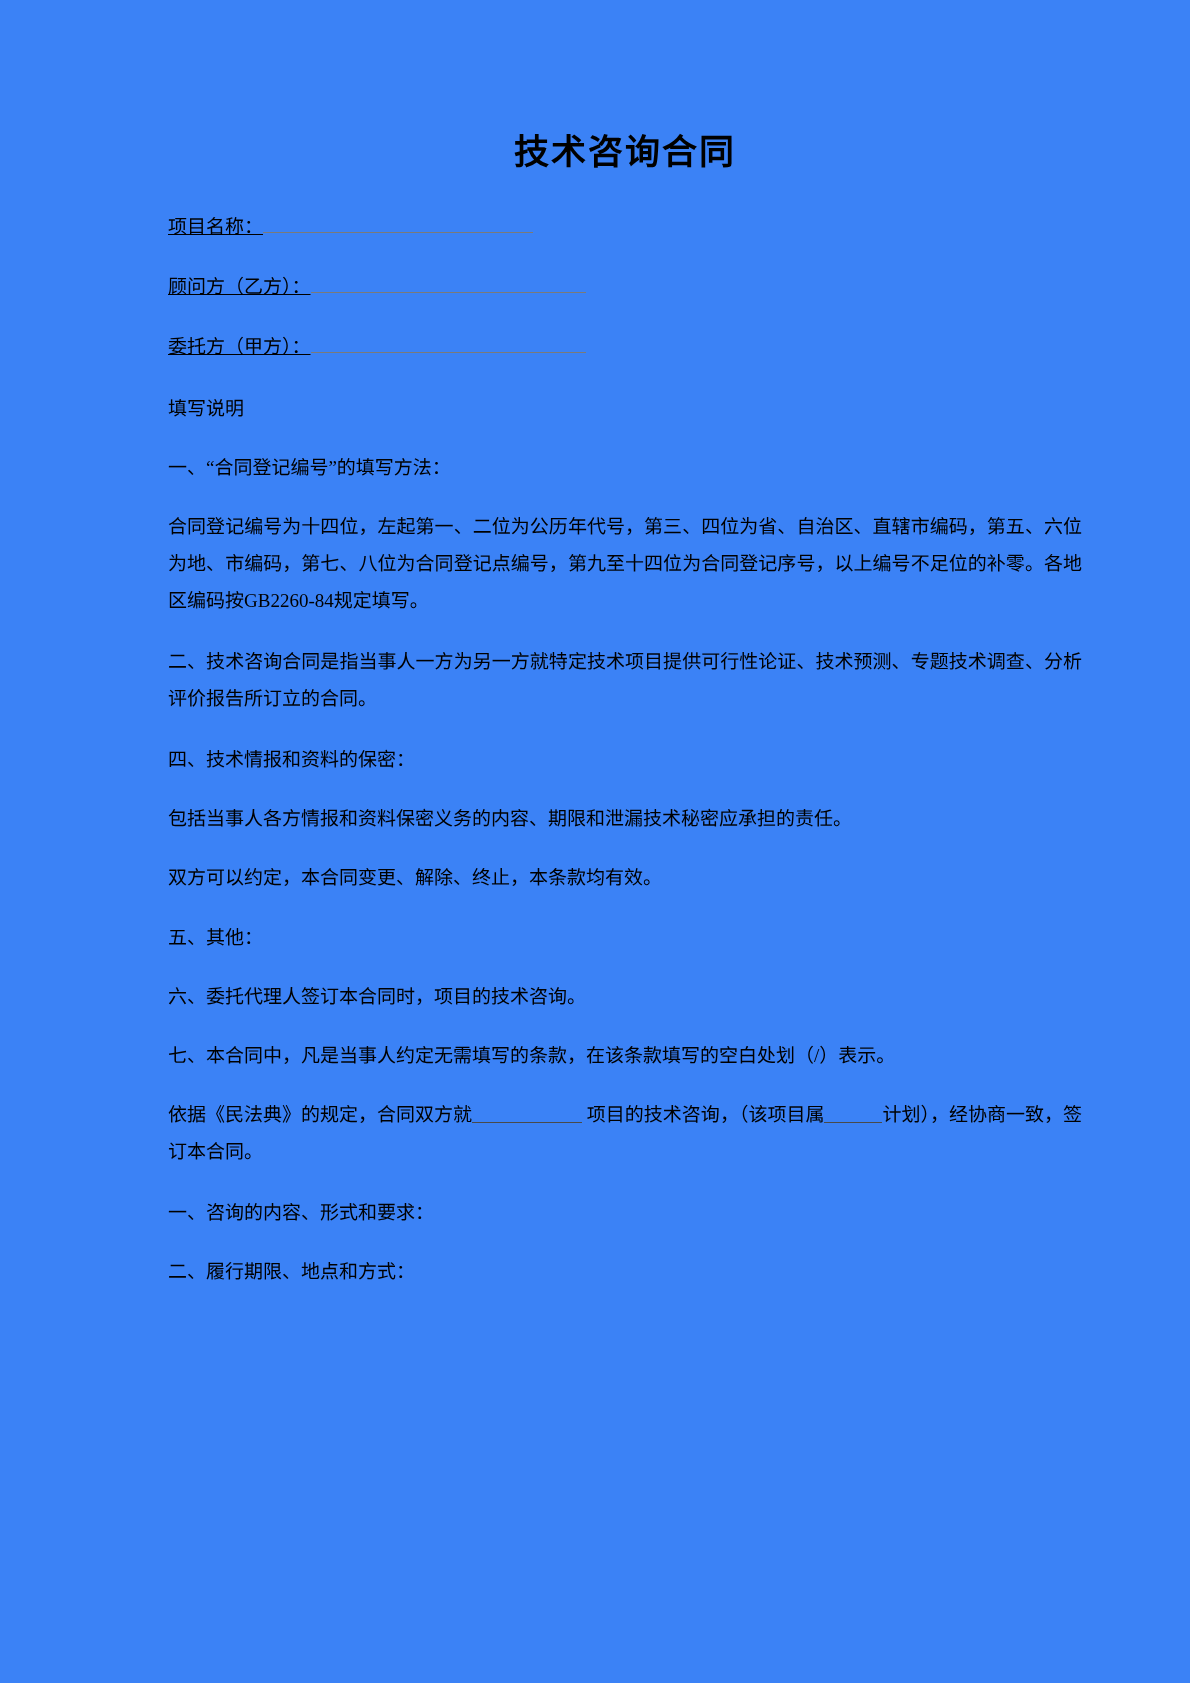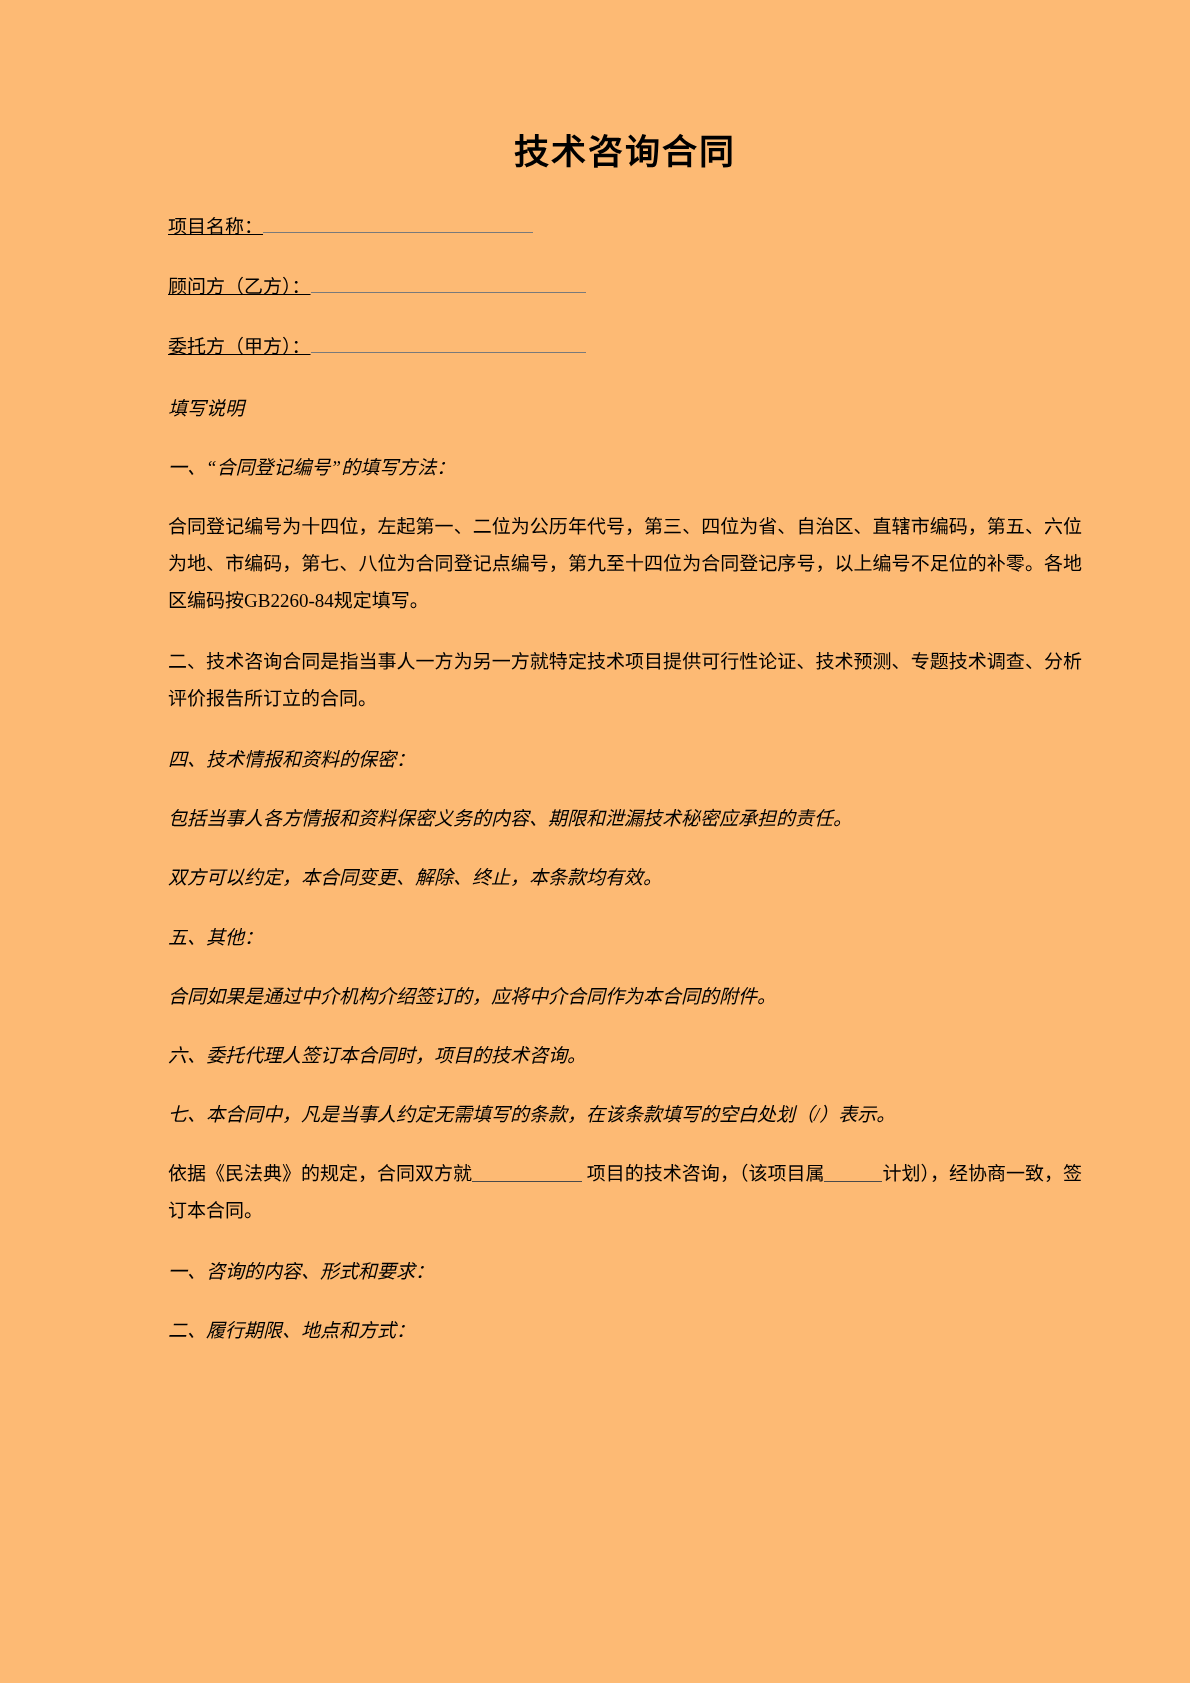--- a/index.html
+++ b/index.html
@@ -12,21 +12,21 @@
     height: 1683px;
     font-family: "Liberation Serif", "DejaVu Serif", serif;
     color: #000000;
     overflow: hidden;
   }
   .page {
     box-sizing: border-box;
     width: 1190px;
     height: 1683px;
     padding: 130px 108px 80px 168px;
-    background: #fdba74;
+    background: #3b82f6;
   }
   .doc-title {
     text-align: center;
     font-size: 35px;
     font-weight: bold;
     letter-spacing: 2px;
     margin: 0 0 34px 0;
     line-height: 1.3;
   }
   .field-line {
@@ -43,21 +43,20 @@
     height: 1em;
   }
   .blank-sm { width: 270px; }
   .blank-md { width: 275px; }
   .para {
     font-size: 19px;
     line-height: 1.95;
     margin: 0 0 22px 0;
     text-align: justify;
     text-justify: inter-ideograph;
-    font-style: italic;
   }
   .para-block {
     font-size: 19px;
     line-height: 1.95;
     margin: 0 0 24px 0;
     text-align: justify;
     text-justify: inter-ideograph;
   }
   .u-blank {
     display: inline-block;
@@ -90,21 +89,20 @@
 
   <p class="para">填写说明</p>
 
   <p class="para">一、“合同登记编号”的填写方法：</p>
   <p class="para-block">合同登记编号为十四位，左起第一、二位为公历年代号，第三、四位为省、自治区、直辖市编码，第五、六位为地、市编码，第七、八位为合同登记点编号，第九至十四位为合同登记序号，以上编号不足位的补零。各地区编码按GB2260-84规定填写。</p>
   <p class="para-block">二、技术咨询合同是指当事人一方为另一方就特定技术项目提供可行性论证、技术预测、专题技术调查、分析评价报告所订立的合同。</p>
   <p class="para">四、技术情报和资料的保密：</p>
   <p class="para">包括当事人各方情报和资料保密义务的内容、期限和泄漏技术秘密应承担的责任。</p>
   <p class="para">双方可以约定，本合同变更、解除、终止，本条款均有效。</p>
   <p class="para">五、其他：</p>
-  <p class="para">合同如果是通过中介机构介绍签订的，应将中介合同作为本合同的附件。</p>
   <p class="para">六、委托代理人签订本合同时，项目的技术咨询。</p>
   <p class="para">七、本合同中，凡是当事人约定无需填写的条款，在该条款填写的空白处划（/）表示。</p>
 
   <p class="para-block">
     <span>依据《民法典》的规定，合同双方就</span><span class="u-blank w110"></span>
     <span>项目的技术咨询，（该项目属</span><span class="u-blank w58"></span><span>计划），</span><span>经协商一致，签订本合同。</span>
   </p>
 
   <p class="para">一、咨询的内容、形式和要求：</p>
   <p class="para">二、履行期限、地点和方式：</p>

